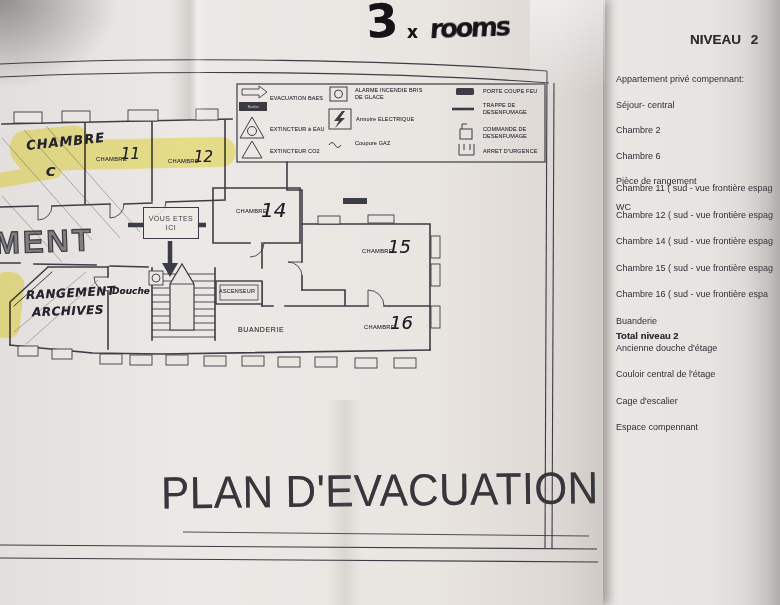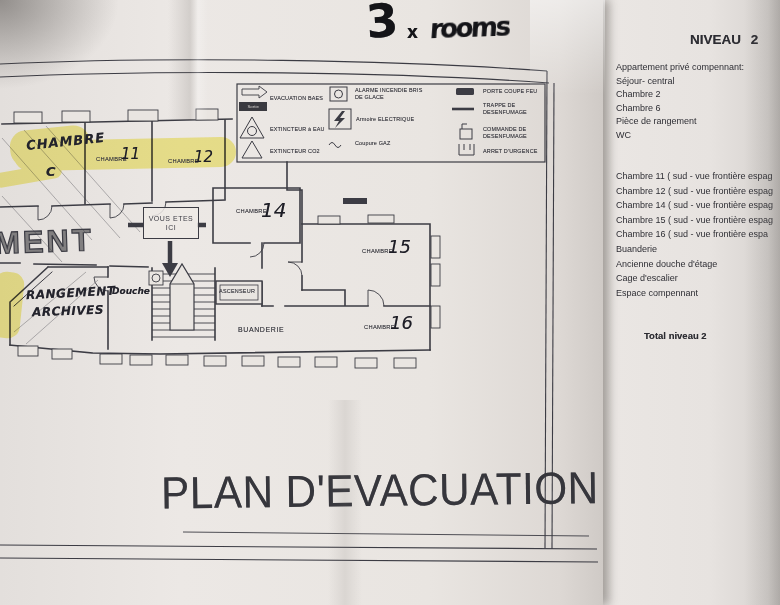--- a/index.html
+++ b/index.html
@@ -40,24 +40,24 @@
       color:#36363c;letter-spacing:.5px;transform:rotate(-.7deg) scaleX(.94);transform-origin:center;}
   
   .note{font-family:"DejaVu Sans",sans-serif;color:#141418;}
   .note-3{left:366px;top:-6px;font-size:46px;font-weight:800;transform:rotate(-4deg);}
   .note-x{left:407px;top:22px;font-size:17px;font-weight:800;}
   .note-word{left:430px;top:13px;font-size:26px;font-weight:800;letter-spacing:-2.5px;
       transform:rotate(-2deg) skewX(-6deg);filter:blur(.4px);}
   
   .info-title{left:690px;top:32px;font-size:13.5px;font-weight:700;word-spacing:6px;color:#2c2c32;}
   .info-block{position:absolute;left:616px;width:164px;overflow:hidden;font-size:9px;color:#2e2e34;}
-  .info-block div{white-space:nowrap;}
+  .info-block div{white-space:nowrap;margin-top:12px;}
   .blk1{top:61px;}  .blk1 div{line-height:13.5px;}
   .blk2{top:169px;} .blk2 div{line-height:14.6px;}
-  .info-total{left:616px;top:330px;font-size:9.5px;font-weight:700;color:#2c2c32;margin-left:28px;}
+  .info-total{left:616px;top:330px;font-size:9.5px;font-weight:700;color:#2c2c32;}
   
   .leg{font-size:7px;letter-spacing:.2px;transform:scale(.78);transform-origin:left top;line-height:9px;}
   .sortie-badge{position:absolute;left:239px;top:102px;width:28px;height:9px;background:#3a3a40;
       color:#d8d5d0;font-size:7px;line-height:9px;text-align:center;transform-origin:left top;}
   .sortie-badge span{display:inline-block;transform:scale(.62);transform-origin:center;}
 </style>
 </head>
 <body>
 
 <div id="stage">
@@ -239,20 +239,21 @@
     <div>WC</div>
   </div>
   <div class="info-block blk2">
     <div>Chambre 11 ( sud - vue frontière espag</div>
     <div>Chambre 12 ( sud - vue frontière espag</div>
     <div>Chambre 14 ( sud - vue frontière espag</div>
     <div>Chambre 15 ( sud - vue frontière espag</div>
     <div>Chambre 16 ( sud - vue frontière espa</div>
     <div>Buanderie</div>
     <div>Ancienne douche d'étage</div>
+    <div>Couloir central de l'étage</div>
     <div>Cage d'escalier</div>
     <div>Espace compennant</div>
   </div>
   <div class="t info-total">Total niveau 2</div>
 
   <div class="corner-shadow"></div>
   <div class="crease-v1"></div>
   <div class="crease-v2"></div>
   <div class="crease-info"></div>
   <div class="top-bright"></div>

